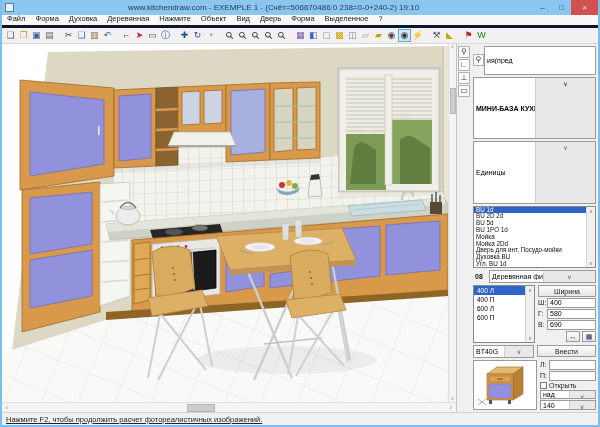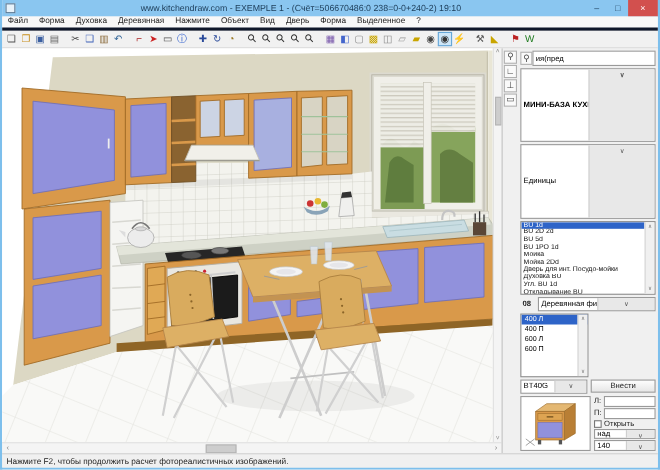--- a/index.html
+++ b/index.html
@@ -37,21 +37,21 @@
   .hthumb { width:28px; height:8px; background:#cdcdcd; border:1px solid #b5b5b5; margin-left:175px; }
   .hsp { flex:1; }
 
   
   .rightpanel { width:142px; border-left:1px solid #c4c4c4; background:#f0f0f0; display:flex; flex:0 0 auto; }
   .strip { width:14px; display:flex; flex-direction:column; align-items:center; padding-top:2px; }
   .sbtn { width:12px; height:12px; border:1px solid #b0b0b0; background:#fafafa; font-size:8px; line-height:10px; text-align:center; color:#444; margin-bottom:1px; }
   .content { flex:1; display:flex; flex-direction:column; padding:2px; min-height:0; }
   .row { display:flex; align-items:center; flex:0 0 auto; }
   .gap { height:2px; flex:0 0 auto; }
-  input.txt { height:14px; border:1px solid #9a9a9a; background:#fff; font-size:7px; font-family:"Liberation Sans",sans-serif; padding:0 2px; width:100%; min-width:0; }
+  input.txt { height:29px; border:1px solid #9a9a9a; background:#fff; font-size:7px; font-family:"Liberation Sans",sans-serif; padding:0 2px; width:100%; min-width:0; }
   .sel { height:13px; border:1px solid #9a9a9a; background:#fff; display:flex; align-items:center; font-size:7px; padding-left:2px; flex:1; min-width:0; overflow:hidden; }
   .sel span { flex:1; white-space:nowrap; overflow:hidden; }
   .sel .ar { width:11px; text-align:center; color:#555; font-size:6px; font-weight:normal; background:#e8e8e8; height:100%; line-height:12px; border-left:1px solid #cfcfcf; }
   .sel.boldsel span { font-weight:bold; }
   .list { flex:1 1 auto; background:#fff; border:1px solid #8a8a8a; margin-top:0; position:relative; overflow:hidden; min-height:0; }
   .lrows { position:absolute; left:0; top:0; right:9px; bottom:0; overflow:hidden; }
   .lst-row { height:6.8px; line-height:6.8px; font-size:6.3px; padding-left:2px; white-space:nowrap; overflow:hidden; color:#111; }
   .lst-row.selected { background:#2e64c8; color:#fff; }
   .lscroll { position:absolute; right:0; top:0; bottom:0; width:9px; background:#f0f0f0; border-left:1px solid #d5d5d5; font-size:5px; color:#777; text-align:center; }
   .lscroll .up { height:8px; line-height:8px; }
@@ -71,21 +71,21 @@
   .bottomarea { flex:0 0 auto; height:50px; display:flex; margin-top:2px; }
   .preview { width:64px; background:#fff; border:1px solid #9a9a9a; position:relative; }
   .bcol { flex:1; margin-left:3px; display:flex; flex-direction:column; }
   .chkrow { display:flex; align-items:center; margin-top:1px; }
   .chk { width:7px; height:7px; border:1px solid #777; background:#fff; margin-right:2px; }
   .chkrow label { font-size:7px; color:#222; }
   .smallsel { height:11px; margin-top:1px; }
   .smallsel span { font-size:7px; }
 
   
-  .statusbar { height:13px; background:#f0f0f0; border-top:1px solid #d2d2d2; display:flex; align-items:center; padding-left:4px; font-size:7.5px; color:#222; flex:0 0 auto; }
+  .statusbar { height:13px; background:#f0f0f0; border-top:1px solid #d2d2d2; display:flex; align-items:center; padding-left:4px; font-size:7.5px; color:#222; flex:0 0 auto;text-decoration:underline; }
 </style>
 </head>
 <body>
 
 <div class="window">
 
   <div class="titlebar">
     <div class="appicon"></div>
     <div class="title">www.kitchendraw.com - EXEMPLE 1 - (Счёт=506670486:0 238=0-0+240-2) 19:10</div>
     <div class="wbtn">–</div>
@@ -486,20 +486,39 @@
               <div class="var-row selected"><span>400 Л</span></div>
                 <div class="var-row"><span>400 П</span></div>
                 <div class="var-row"><span>600 Л</span></div>
                 <div class="var-row"><span>600 П</span></div>
             </div>
             <div class="lscroll">
               <div class="up">∧</div>
               <div class="dn">∨</div>
             </div>
           </div>
+          <div class="dims">
+            <div class="btn">Ширина</div>
+            <div class="dimrow">
+              <label>Ш:</label>
+              <input class="txt" value="400" style="">
+            </div>
+            <div class="dimrow">
+              <label>Г:</label>
+              <input class="txt" value="580" style="">
+            </div>
+            <div class="dimrow">
+              <label>В:</label>
+              <input class="txt" value="690" style="">
+            </div>
+            <div class="minibtns">
+              <div class="mini">↔</div>
+              <div class="mini">▦</div>
+            </div>
+          </div>
         </div>
         <div class="gap"></div>
         <div class="row">
           <div class="sel" style="max-width:62px">
             <span>BT40G</span>
             <span class="ar">∨</span>
           </div>
           <div class="btn" style="flex:1;margin-left:3px">Внести</div>
         </div>
         <div class="bottomarea">

